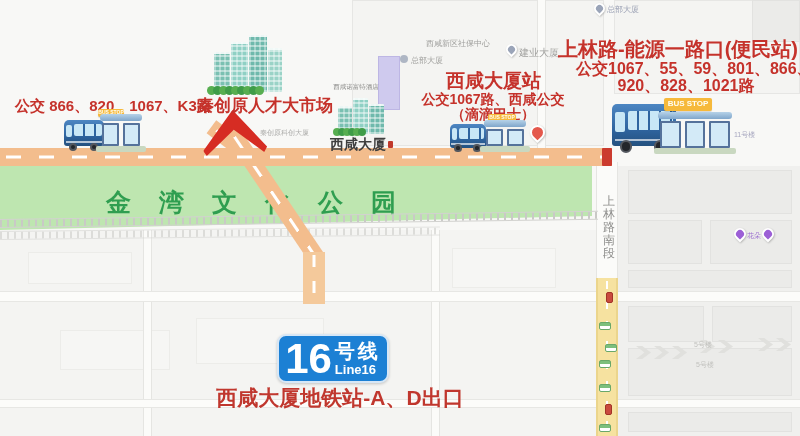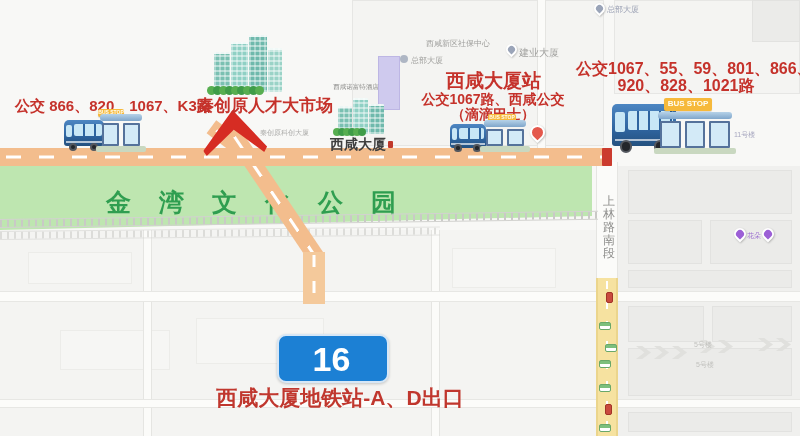--- a/index.html
+++ b/index.html
@@ -192,20 +192,21 @@
 
   <div class="red-label" style="left:15px;top:97px;width:185px;font-size:15px;">公交 866、820、1067、K3路</div>
 
   <div class="red-label" style="left:190px;top:96px;width:150px;font-size:17px;">秦创原人才大市场</div>
   <div class="poi" style="left:260px;top:128px;font-size:7px;color:#ADADAB;">秦创原科创大厦</div>
 
   <div class="red-label" style="left:446px;top:70px;width:92px;font-size:19px;">西咸大厦站</div>
   <div class="red-label" style="left:420px;top:91px;width:146px;font-size:14px;">公交1067路、西咸公交</div>
   <div class="red-label" style="left:420px;top:106px;width:146px;font-size:14px;">（滴滴巴士）</div>
 
+  <div class="red-label" style="left:558px;top:38px;width:238px;font-size:20px;">上林路-能源一路口(便民站)</div>
   <div class="red-label" style="left:576px;top:60px;width:220px;font-size:16px;">公交1067、55、59、801、866、</div>
   <div class="red-label" style="left:576px;top:77px;width:220px;font-size:16px;">920、828、1021路</div>
 
   <div class="bus" style="left:64px;top:120px;width:40px;height:30px;">
     <div class="bus-body"></div>
       <div class="bus-shield"></div>
       <div class="bus-win"></div>
       <div class="bus-stripe"></div>
     <div class="bus-wheel" style="left:12%;"></div>
       <div class="bus-wheel" style="right:15%;"></div>
@@ -253,18 +254,22 @@
     <div class="sh-glass">
         <div class="sh-pane"></div>
         <div class="sh-pane"></div>
         <div class="sh-pane"></div>
       </div>
     <div class="sh-base"></div>
   </div>
 
 
   <div class="line-badge">
-    <span style="font-size:34px;font-weight:bold;line-height:1;margin-right:3px;">16</span>
+    <span style="font-size:42px;font-weight:bold;line-height:1;margin-right:3px;">16</span>
+    <span style="display:flex;flex-direction:column;align-items:flex-start;">
+      <span style="font-size:20px;font-weight:bold;letter-spacing:3px;line-height:1.1;">号线</span>
+      <span style="font-size:13px;font-weight:bold;line-height:1.2;">Line16</span>
+    </span>
   </div>
 
   <div class="red-label" style="left:160px;top:386px;width:360px;font-size:21px;color:#C0372E;">西咸大厦地铁站-A、D出口</div>
 
 </div>
 
 </body></html>

